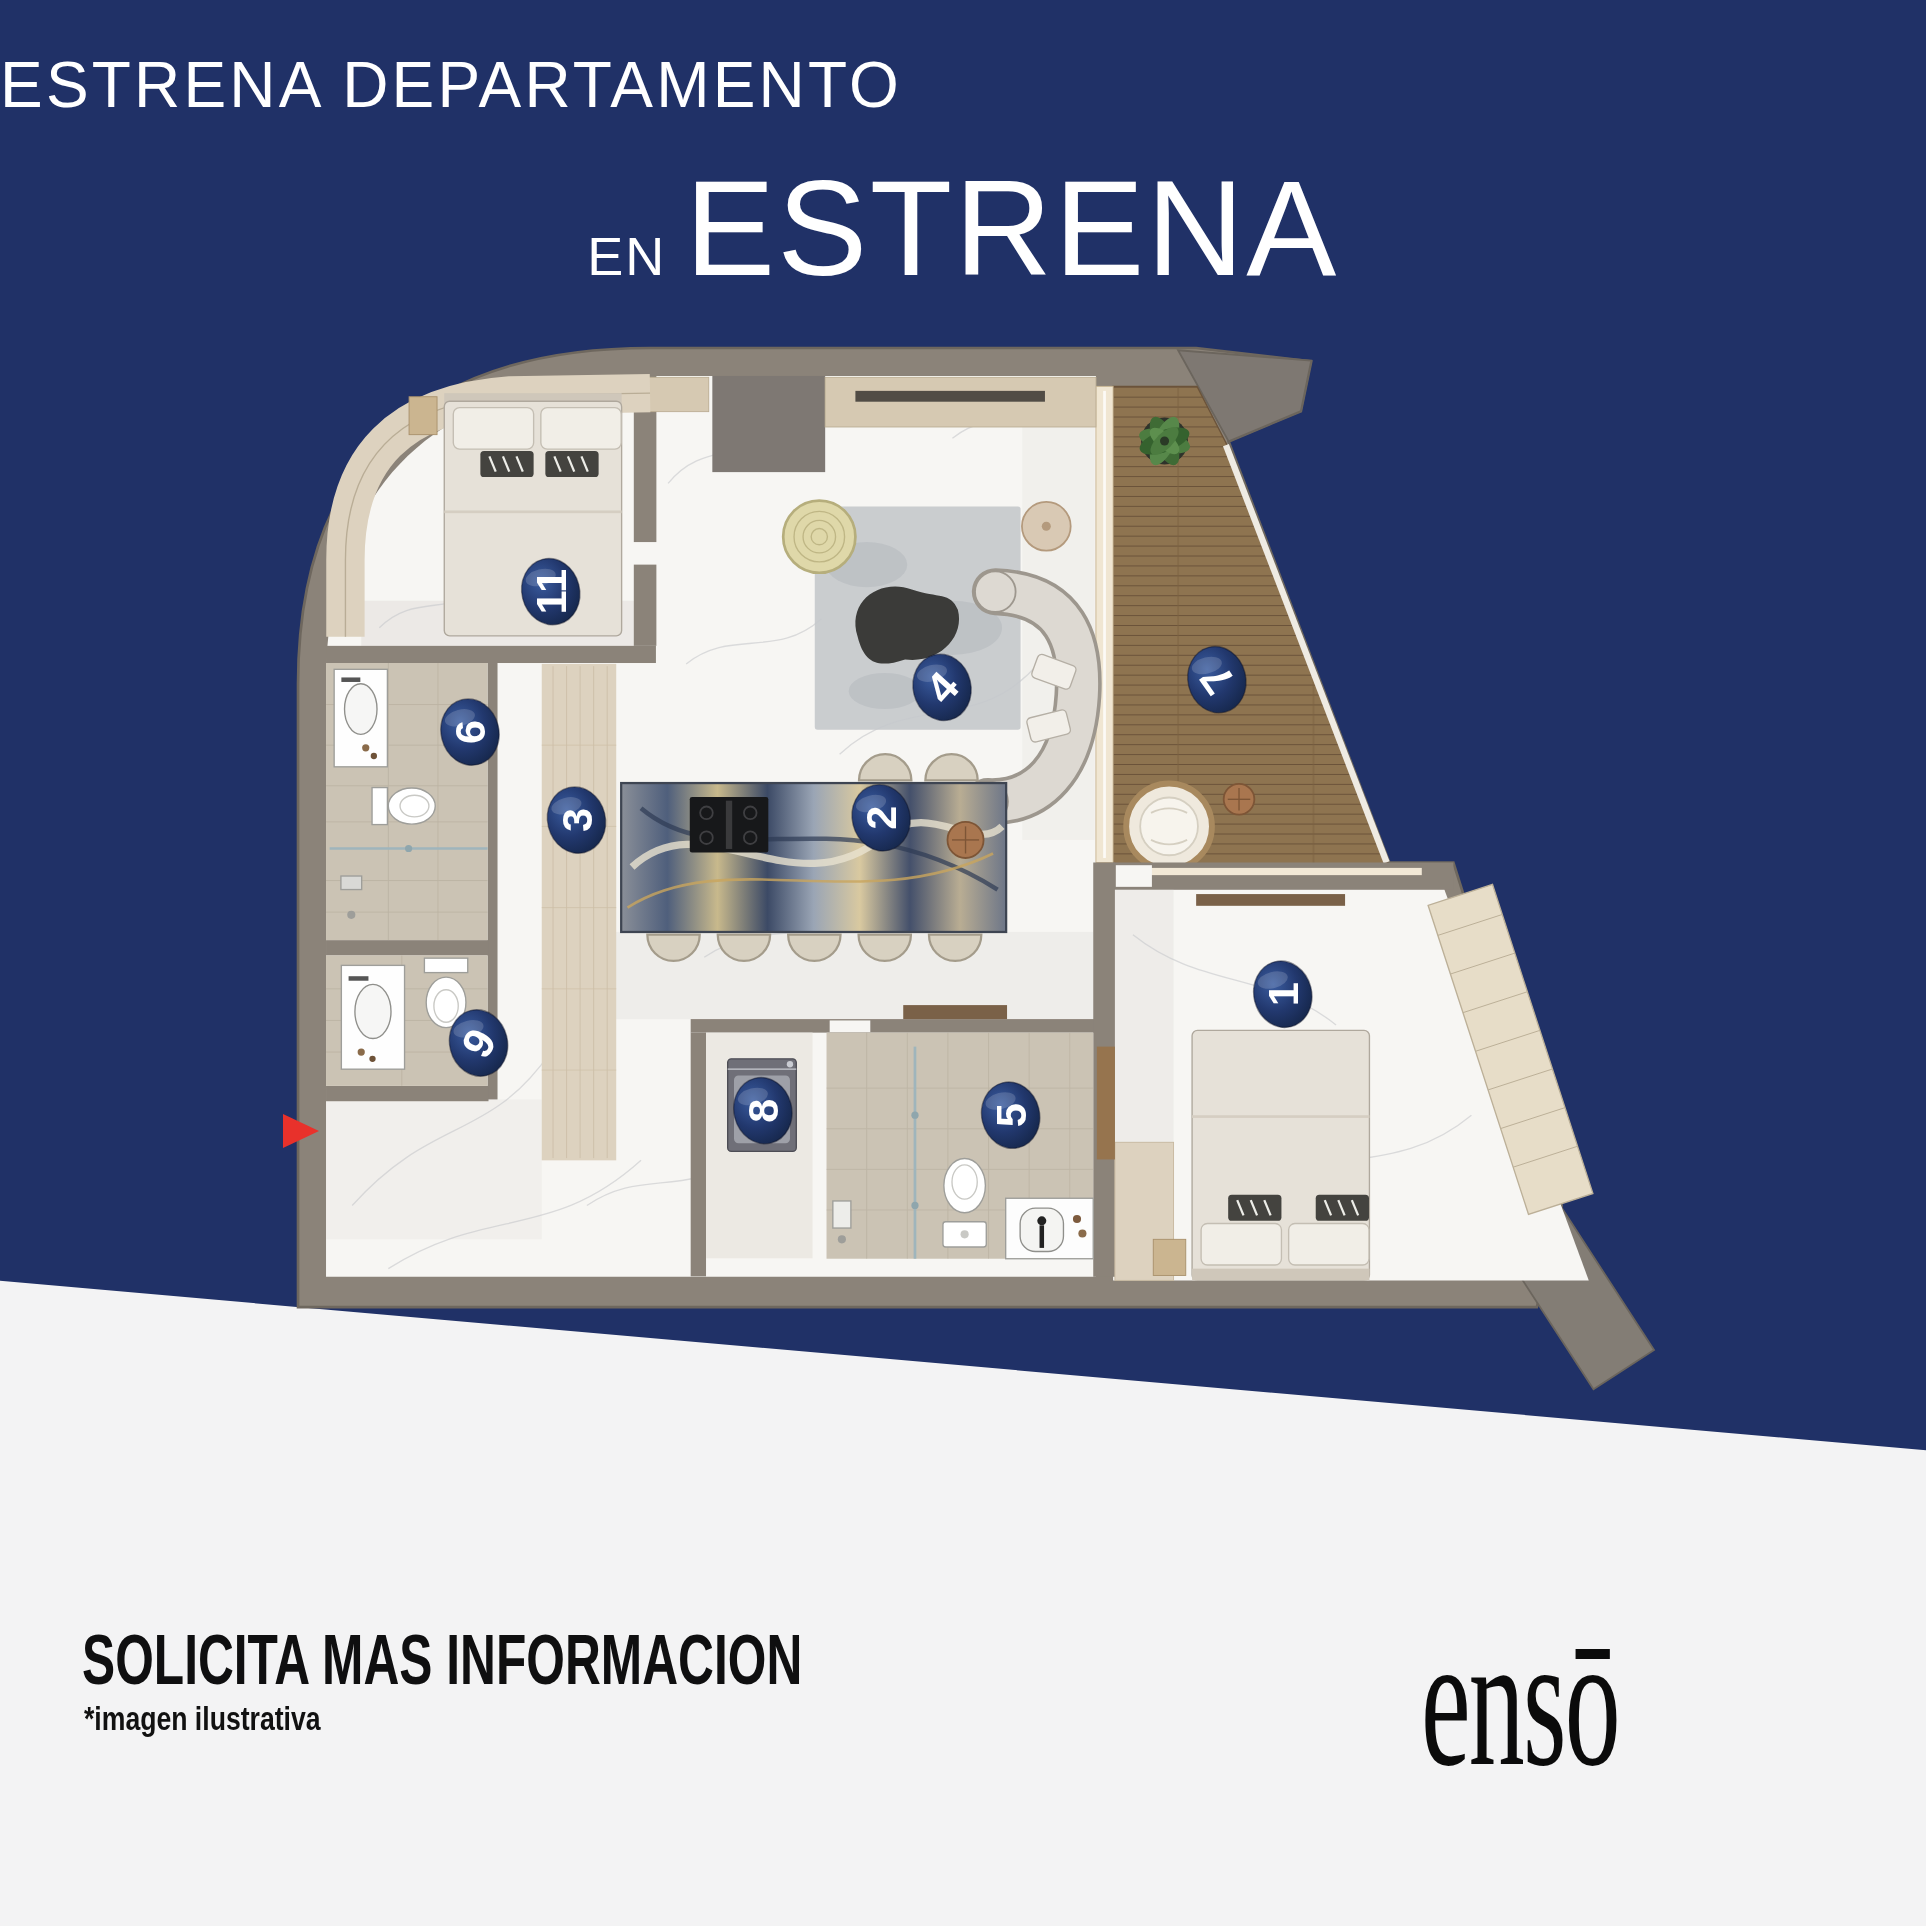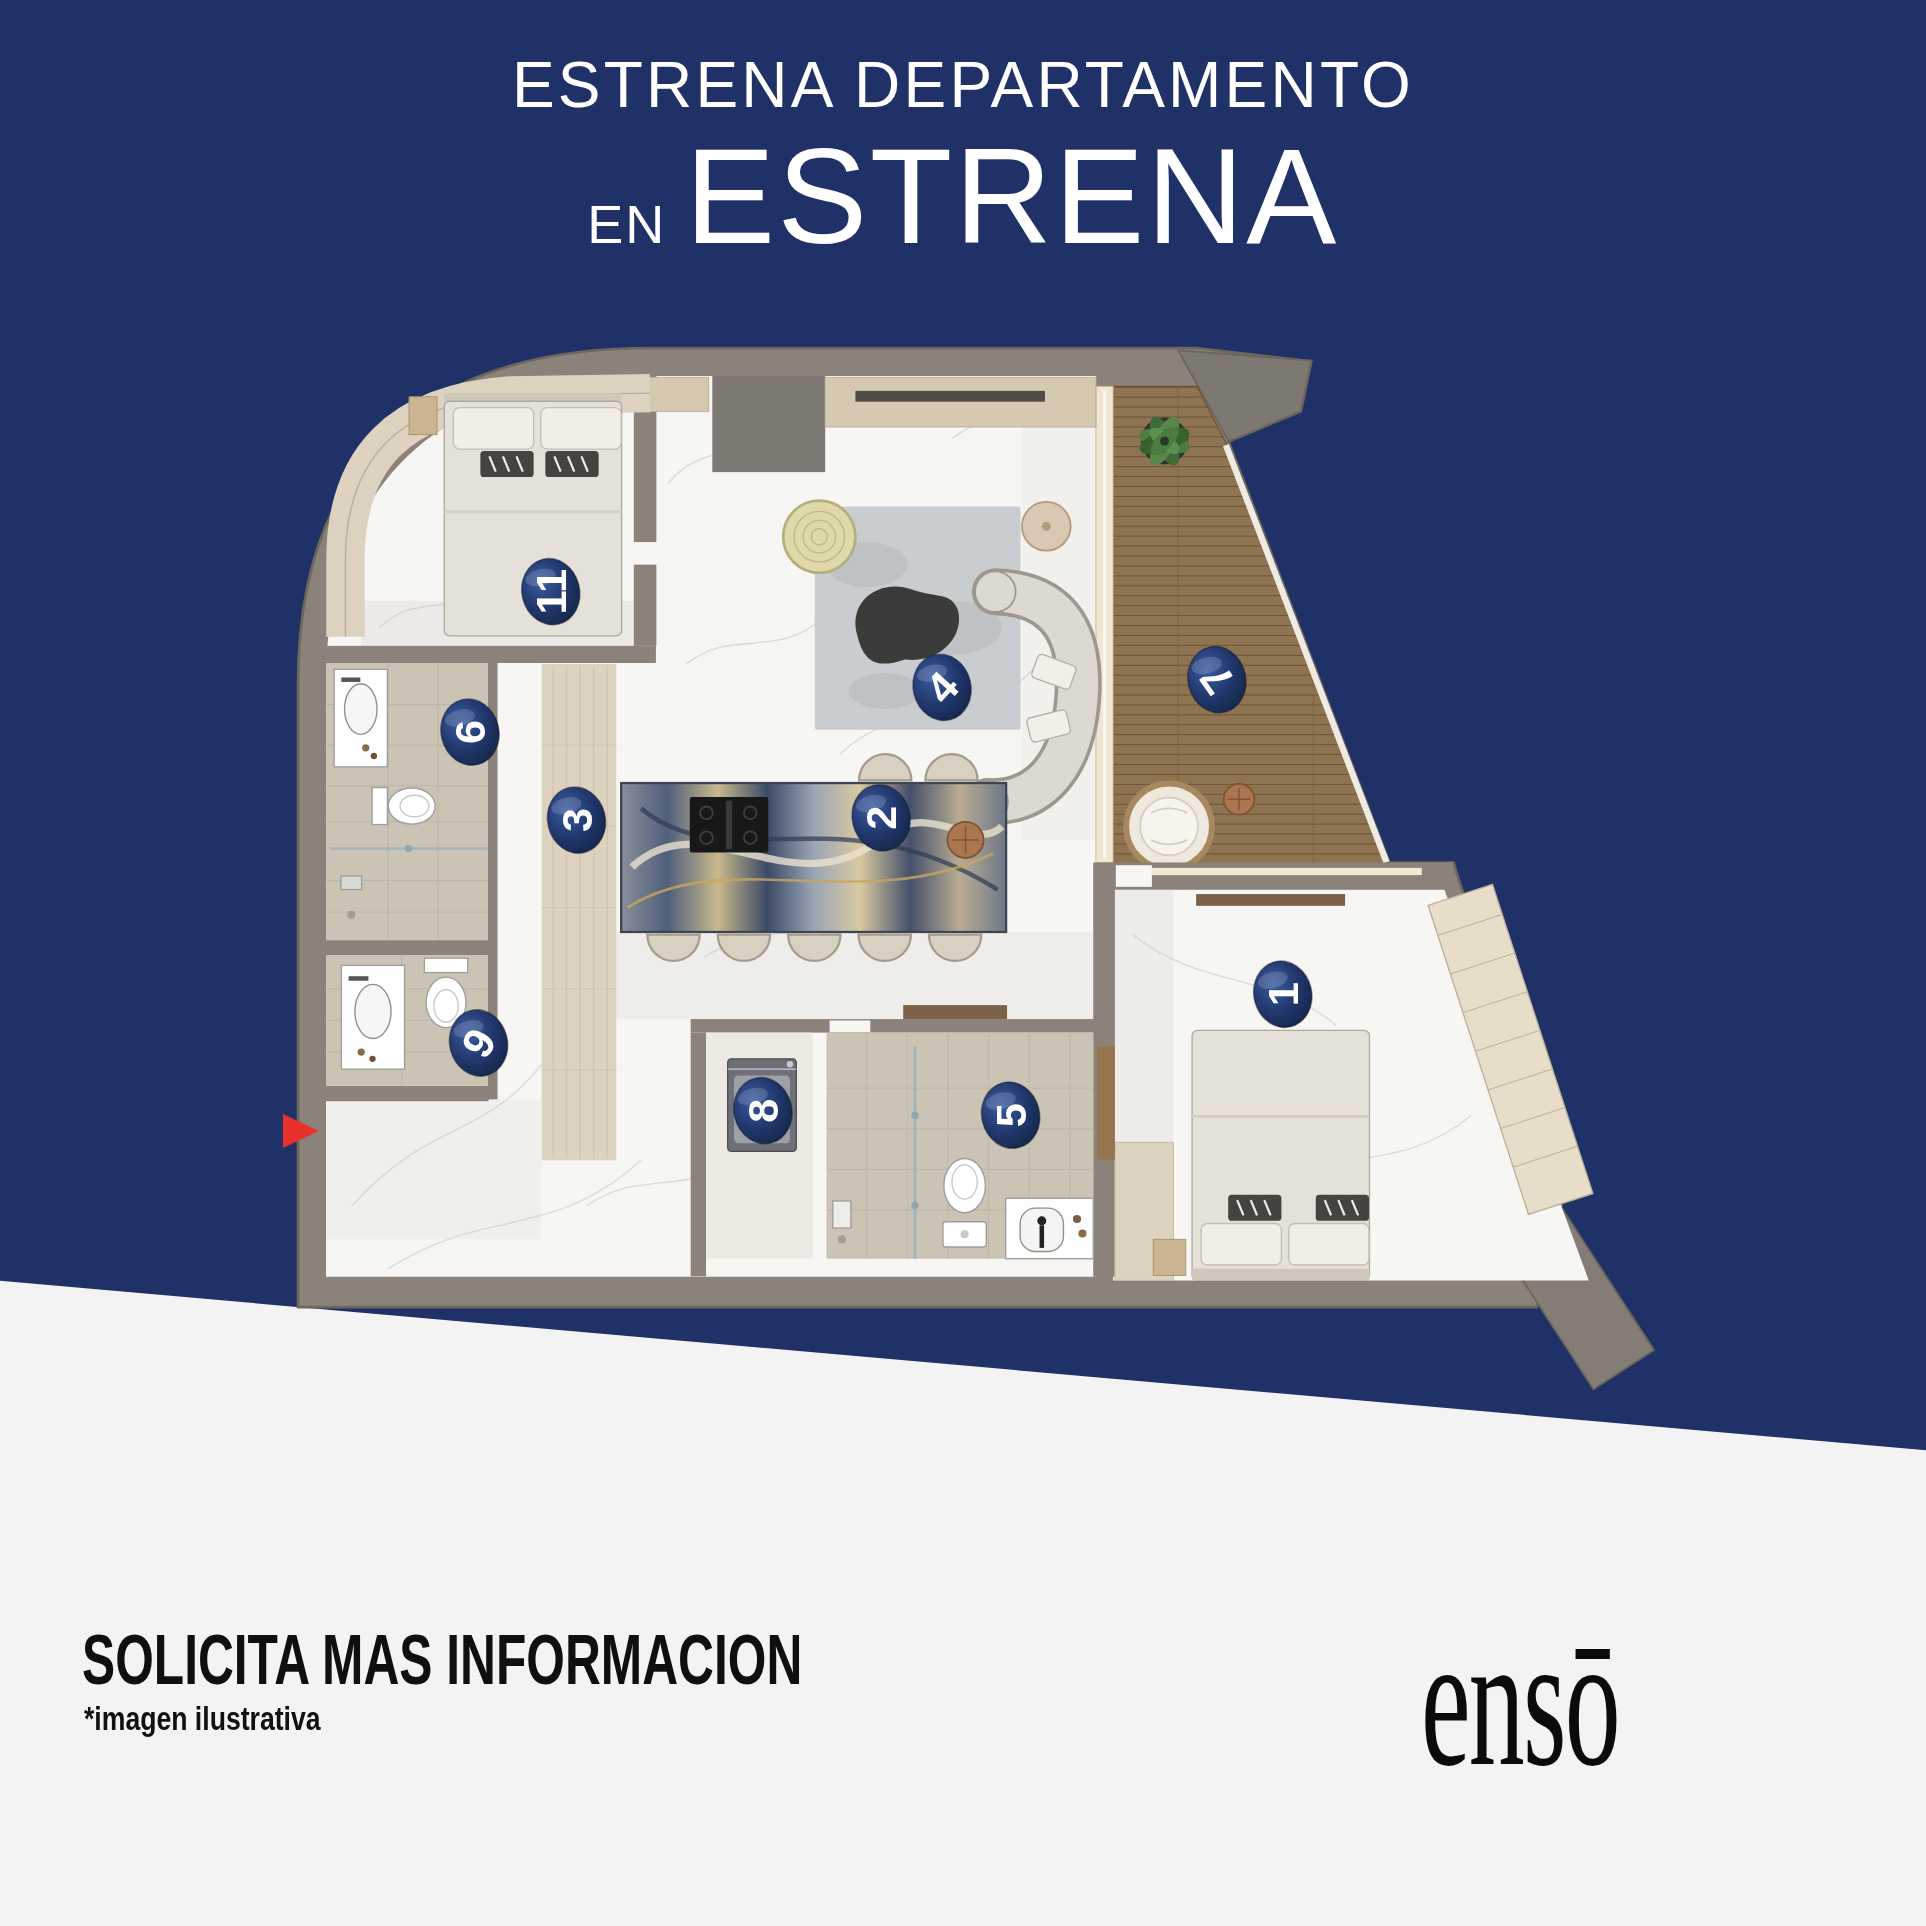--- a/index.html
+++ b/index.html
@@ -7,23 +7,23 @@
     width:1926px;height:1926px;position:relative;overflow:hidden;
     background:#F3F3F4;
     font-family:"Liberation Sans", sans-serif;
   }
   .bg-navy{
     position:absolute;left:0;top:0;width:1926px;height:1926px;
     background:#203167;
     clip-path:polygon(0 0,100% 0,100% 75.3%,0 66.5%);
   }
   
-  .title-block{position:absolute;left:0;top:53px;width:1926px;text-align:center;color:#FFFFFF;}
+  .title-block{position:absolute;left:0;top:53px;width:1926px;color:#FFFFFF;}
   .title-line1{font-size:64px;font-weight:400;letter-spacing:3.2px;line-height:1;}
-  .title-line2{margin-top:12px;display:flex;justify-content:center;align-items:baseline;gap:19px;line-height:1;}
+  .title-line2{margin-top:44px;display:flex;justify-content:center;align-items:baseline;gap:19px;line-height:1;}
   .title-en{font-size:54px;font-weight:400;letter-spacing:1.8px;}
   .title-main{font-size:135px;font-weight:400;letter-spacing:2.3px;}
   
   .plan-wrap{position:absolute;left:298px;top:348px;width:1354px;height:1038px;}
   .plan-wrap svg{display:block;width:1354px;height:1038px;overflow:visible;}
   
   .entry-arrow{
     position:absolute;left:283px;top:1114px;width:0;height:0;
     border-top:17px solid transparent;border-bottom:17px solid transparent;
     border-left:36px solid #E8312B;

